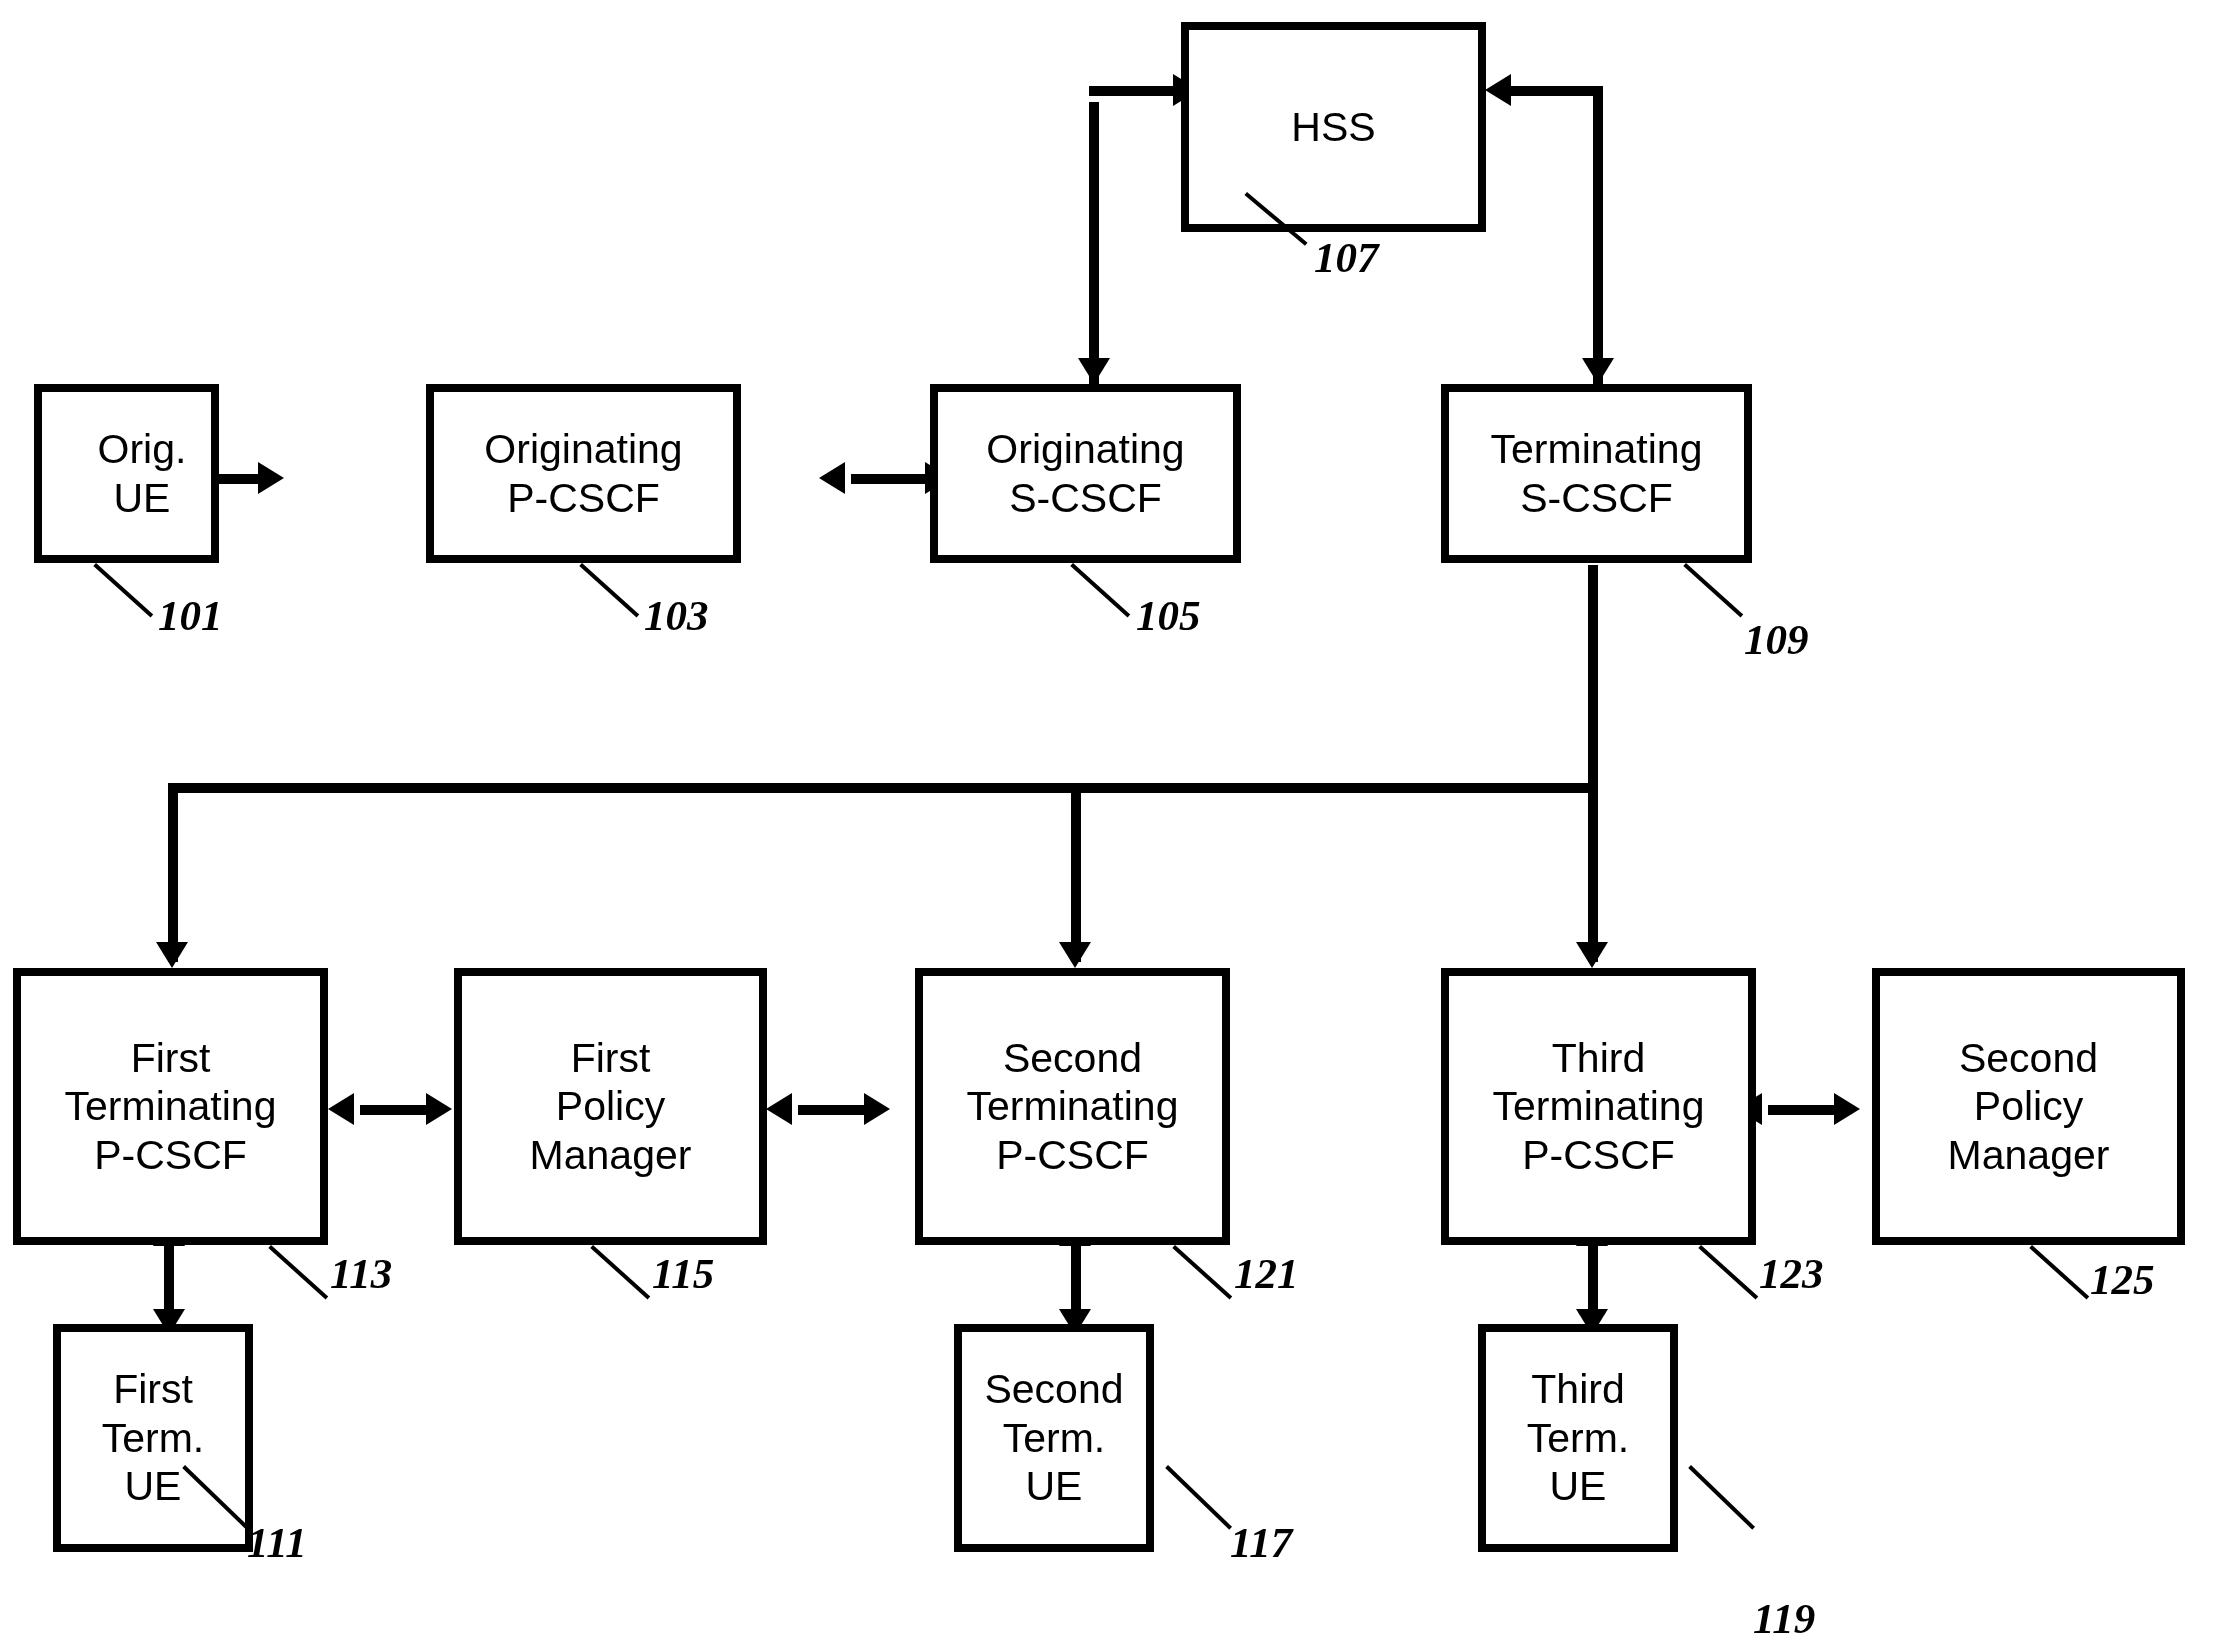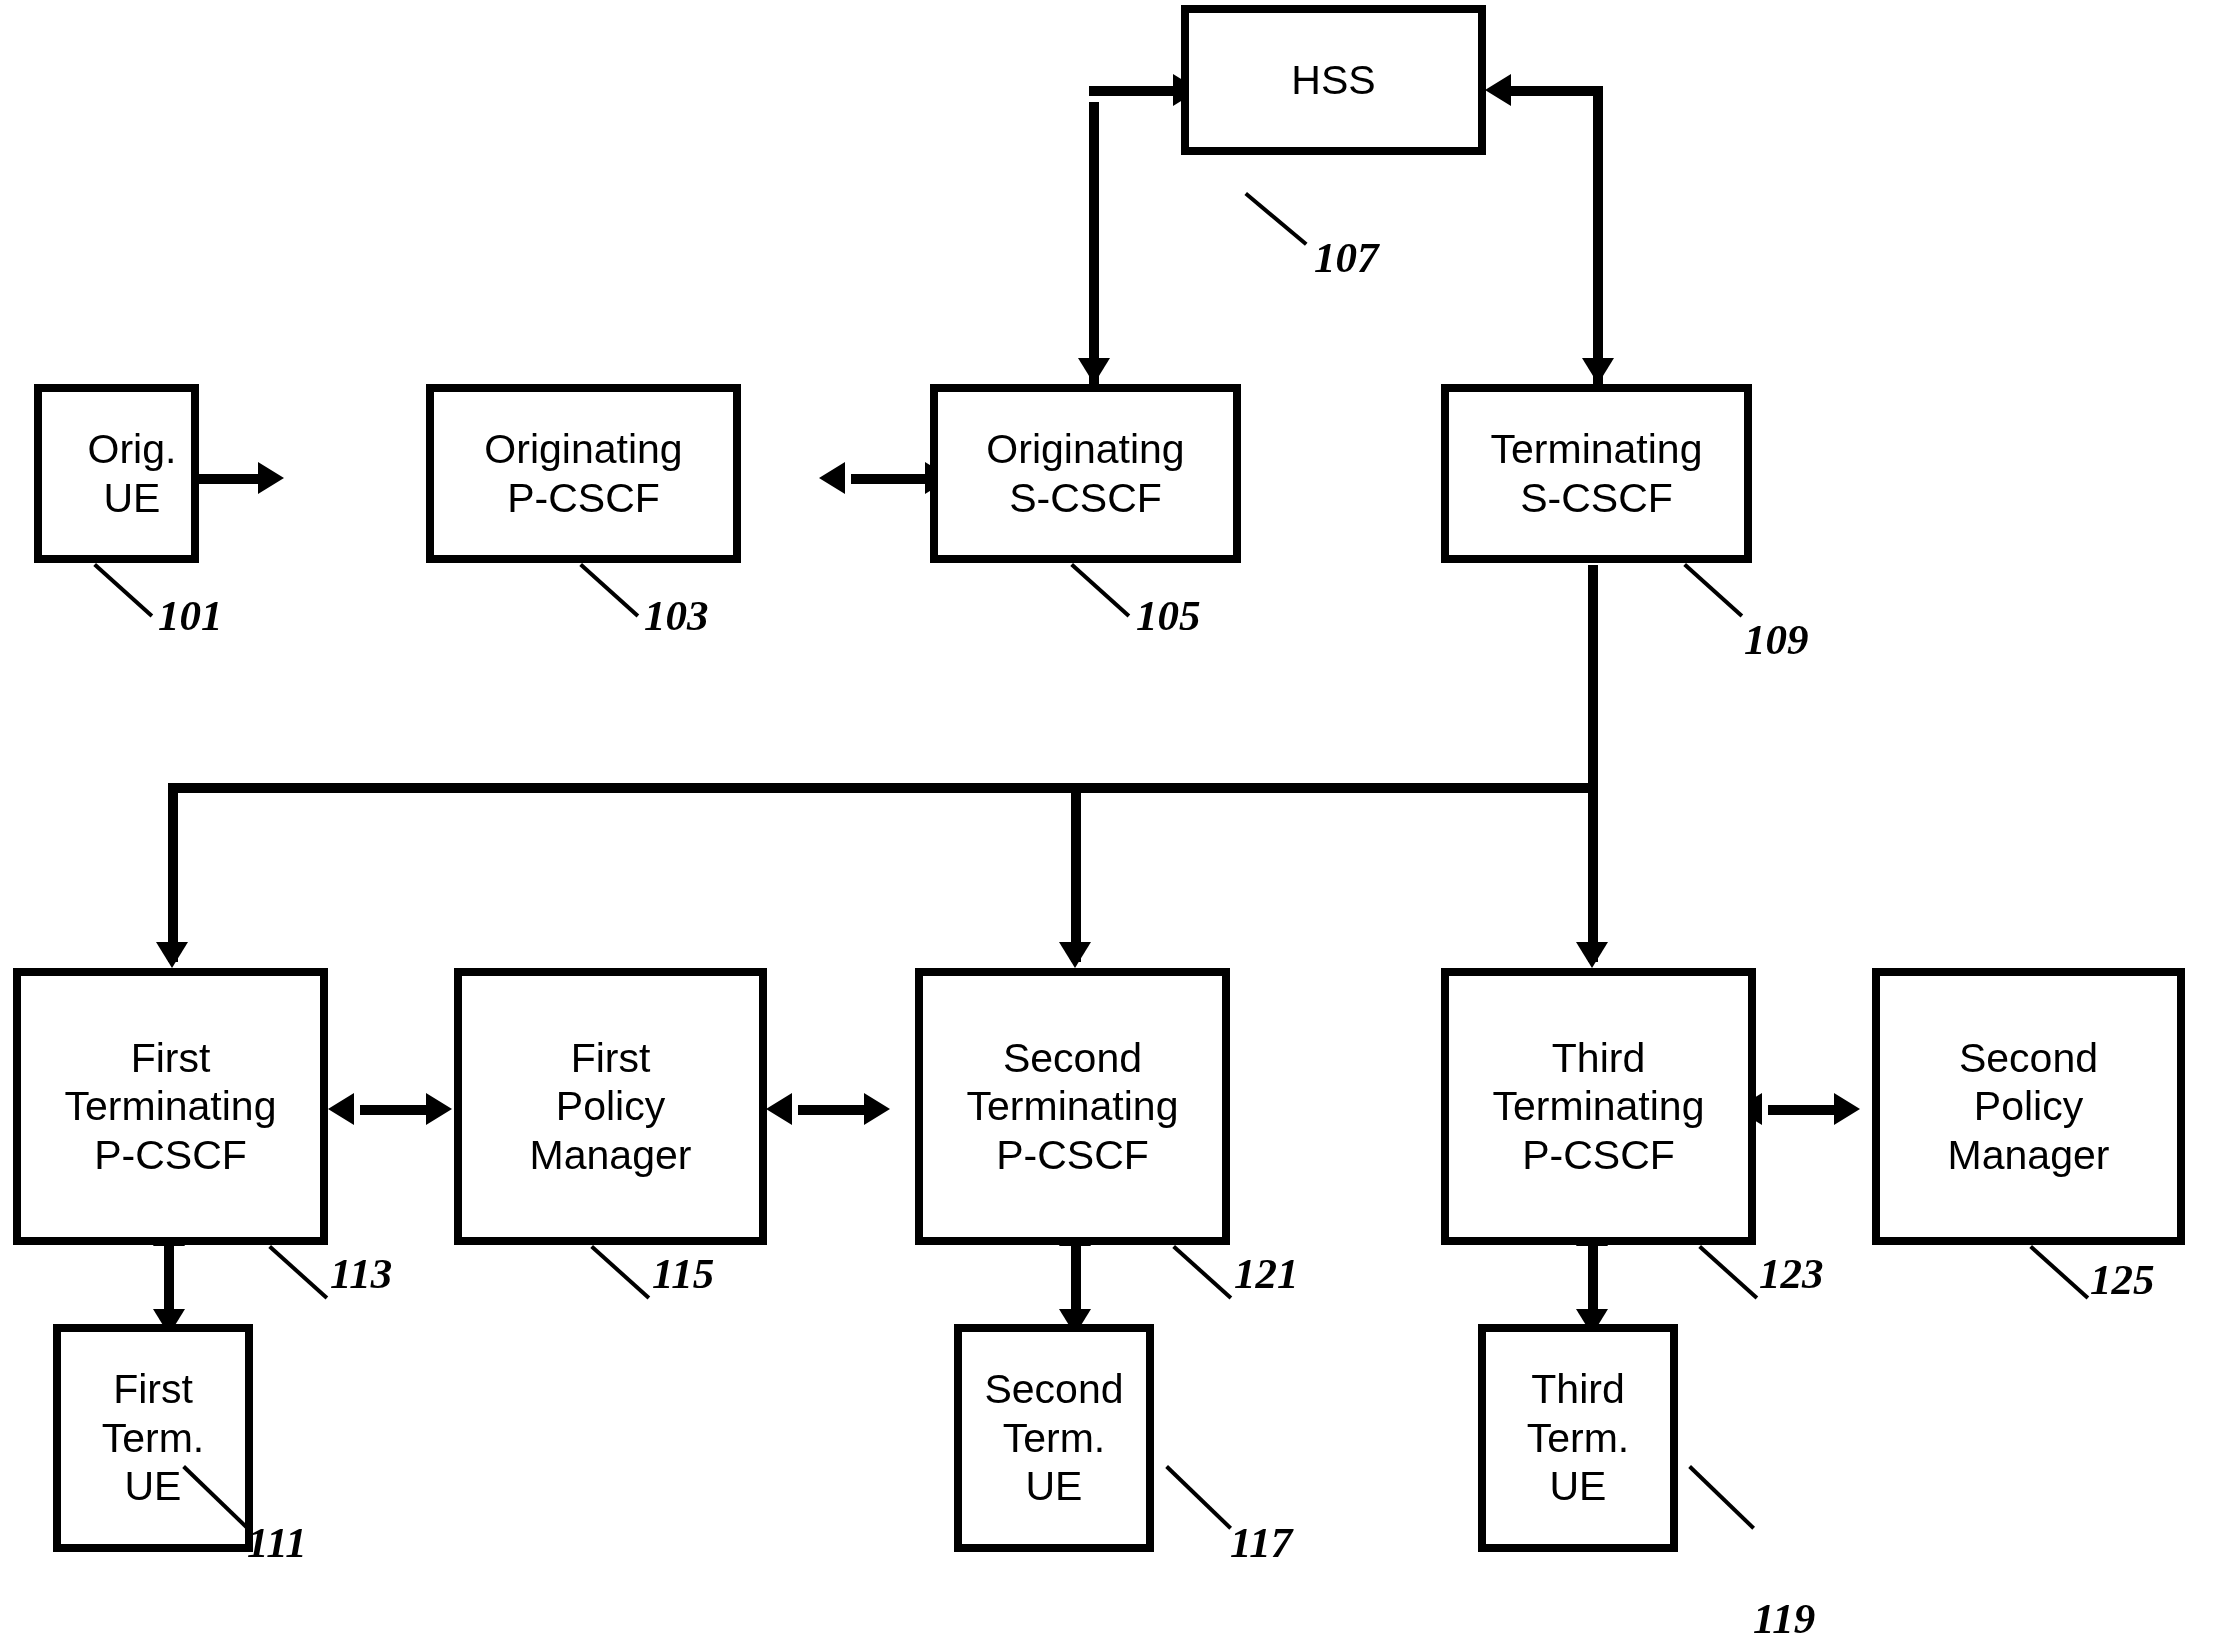--- a/index.html
+++ b/index.html
@@ -155,25 +155,25 @@
   <div class="arrow arrow-down" style="left:153px; top:1309px;"></div>
 
   <div class="vline" style="left:1071px; top:1245px; height:79px;"></div>
   <div class="arrow arrow-up" style="left:1059px; top:1220px;"></div>
   <div class="arrow arrow-down" style="left:1059px; top:1309px;"></div>
 
   <div class="vline" style="left:1588px; top:1245px; height:79px;"></div>
   <div class="arrow arrow-up" style="left:1576px; top:1220px;"></div>
   <div class="arrow arrow-down" style="left:1576px; top:1309px;"></div>
 
-  <div class="node" style="left:1181px; top:5px; width:305px; height:150px;">
+  <div class="node" style="left:1181px; top:22px; width:305px; height:210px;">
     <span class="node-label">HSS</span>
   </div>
 
-  <div class="node" style="left:34px; top:384px; width:165px; height:179px;padding-left:31px;">
+  <div class="node" style="left:34px; top:384px; width:185px; height:179px;padding-left:31px;">
     <span class="node-label">Orig.
 UE</span>
   </div>
 
   <div class="node" style="left:426px; top:384px; width:315px; height:179px;">
     <span class="node-label">Originating
 P-CSCF</span>
   </div>
 
   <div class="node" style="left:930px; top:384px; width:311px; height:179px;">

